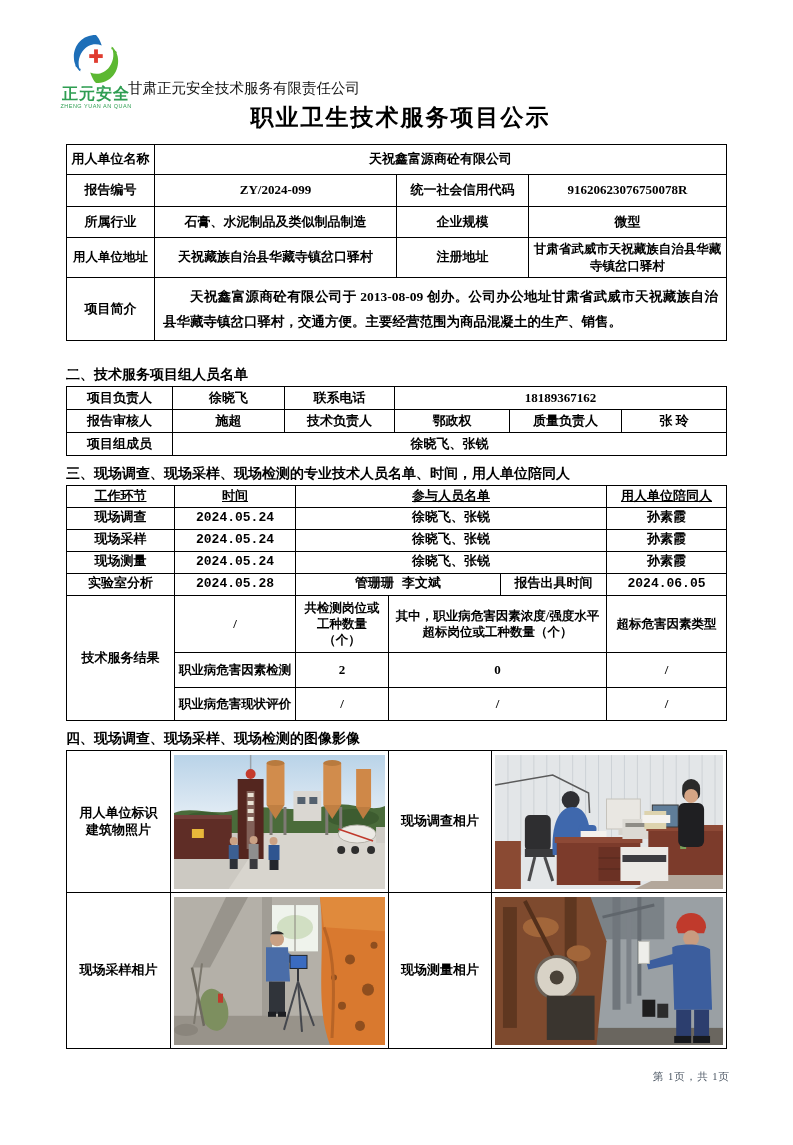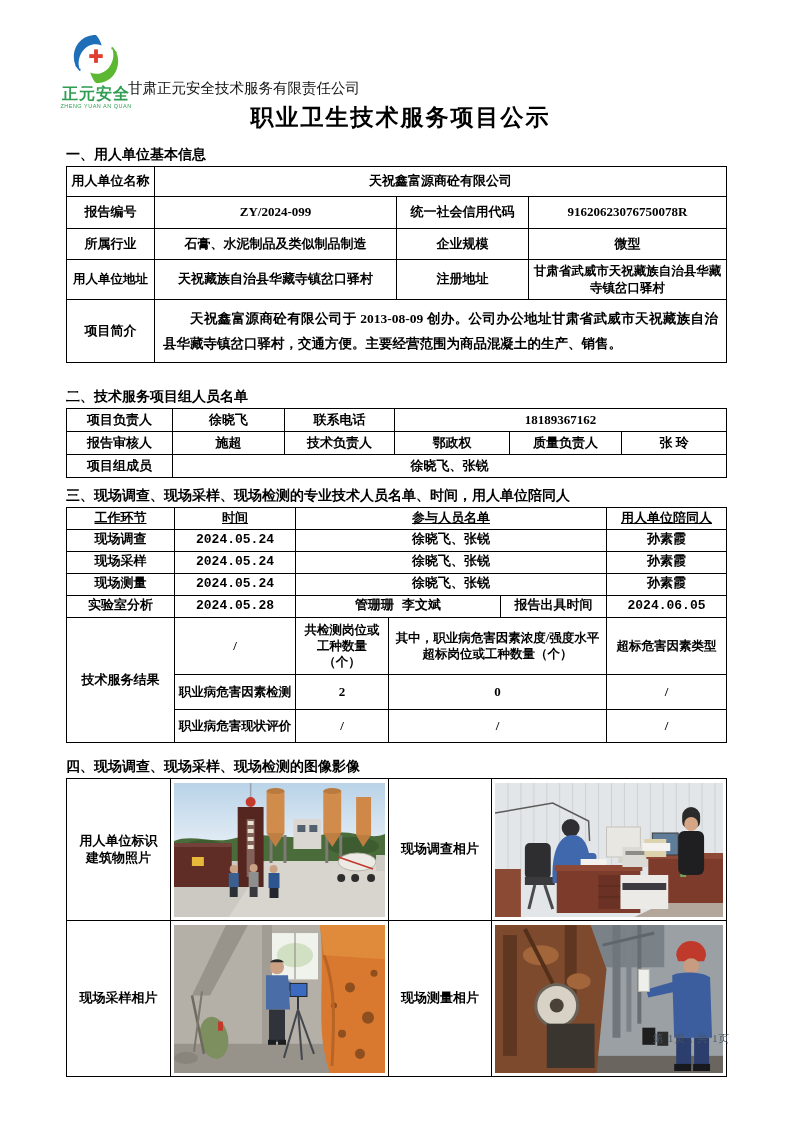--- a/index.html
+++ b/index.html
@@ -18,21 +18,21 @@
   .logo-cn { font-family:"Liberation Sans","DejaVu Sans",sans-serif; font-weight:bold; font-size:16px; color:#2f9e52; letter-spacing:1px; line-height:17px; white-space:nowrap; }
   .logo-en { font-family:"Liberation Sans","DejaVu Sans",sans-serif; font-size:5.5px; color:#2f9e52; letter-spacing:.5px; margin-top:1px; white-space:nowrap; }
   .company-name { position:absolute; left:62px; top:46px; font-family:"Liberation Sans","DejaVu Sans",sans-serif; font-size:14.5px; color:#111; }
   .doc-title { position:absolute; left:0; right:0; top:69px; text-align:center; font-size:23px; font-weight:bold; letter-spacing:2px; }
 
   
   .sec-h { font-size:14px; font-weight:bold; line-height:17px; }
   .mh1 { margin-top:5px; }
   .mh2 { margin-top:25px; }
   .mh3 { margin-top:9px; }
-  .mh4 { margin-top:15px; }
+  .mh4 { margin-top:9px; }
 
   
   table { border-collapse:collapse; table-layout:fixed; width:660px; margin-top:3px; border:1.5px solid #000; }
   td {
     border:1px solid #000; text-align:center; vertical-align:middle;
     font-weight:bold; font-size:13px; line-height:1.3; padding:1px 3px;
     overflow:hidden;
   }
   td.small { font-size:12.5px; }
   .intro-cell { text-align:left; padding:4px 8px; }
@@ -41,21 +41,21 @@
   .t1 .r1 { height:30px; } .t1 .r2 { height:32px; } .t1 .r3 { height:31px; }
   .t1 .r4 { height:40px; } .t1 .r5 { height:63px; }
   .t2 tr { height:23px; }
   .t3 .hr { height:22px;text-decoration:underline; } .t3 .dr { height:22px;font-family:Liberation Mono, monospace; }
   .t3 .res-h { height:57px; } .t3 .res-1 { height:35px; } .t3 .res-2 { height:33px; }
   .t4 .pr1 { height:142px; } .t4 .pr2 { height:156px; }
   .t4 td.photo-cell { padding:3px; vertical-align:middle; }
   .photo-svg { display:block; width:100%; }
   .lbl2 span { display:block; }
 
-  .footer { position:absolute; right:63px; top:1032px; font-size:10.5px; color:#4a5562; letter-spacing:1px; }
+  .footer { position:absolute; right:63px; top:1070px; font-size:10.5px; color:#4a5562; letter-spacing:1px; }
 </style>
 </head>
 <body>
 
 <div class="page">
 
   <div class="hdr">
     <div class="logo">
       <svg width="58" height="52" viewBox="0 0 60 54">
         <path d="M30 2 C16 2 7 12 7 25 C7 32 10 37 14 40 C11 34 11 26 16 19 C21 12 29 10 36 13 C34 7 32 4 30 2 Z" fill="#1e6fb8"></path>
@@ -70,21 +70,20 @@
           <circle cx="47" cy="16" r="1.1" fill="#5cb832"></circle>
           <circle cx="51" cy="25" r="1" fill="#5cb832"></circle>
       </svg>
       <div class="logo-cn">正元安全</div>
       <div class="logo-en">ZHENG YUAN AN QUAN</div>
     </div>
     <div class="company-name">甘肃正元安全技术服务有限责任公司</div>
     <h1 class="doc-title">职业卫生技术服务项目公示</h1>
   </div>
 
-  <div class="sec-h mh1">一、用人单位基本信息</div>
   <table class="t1">
     <colgroup>
         <col style="width:88px">
         <col style="width:242px">
         <col style="width:132px">
         <col style="width:198px">
       </colgroup>
     <tbody>
         <tr class="r1">
       <td>用人单位名称</td>

